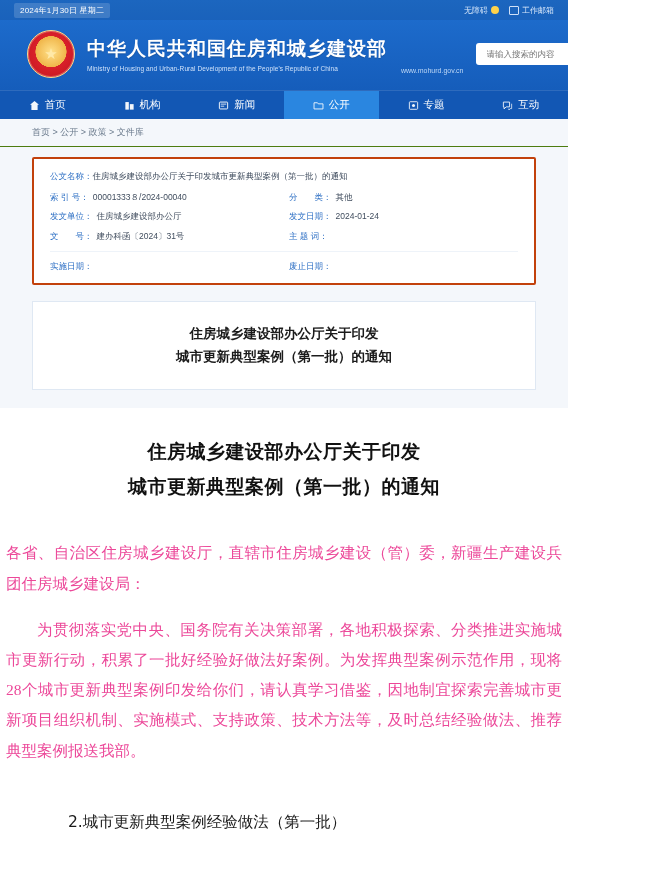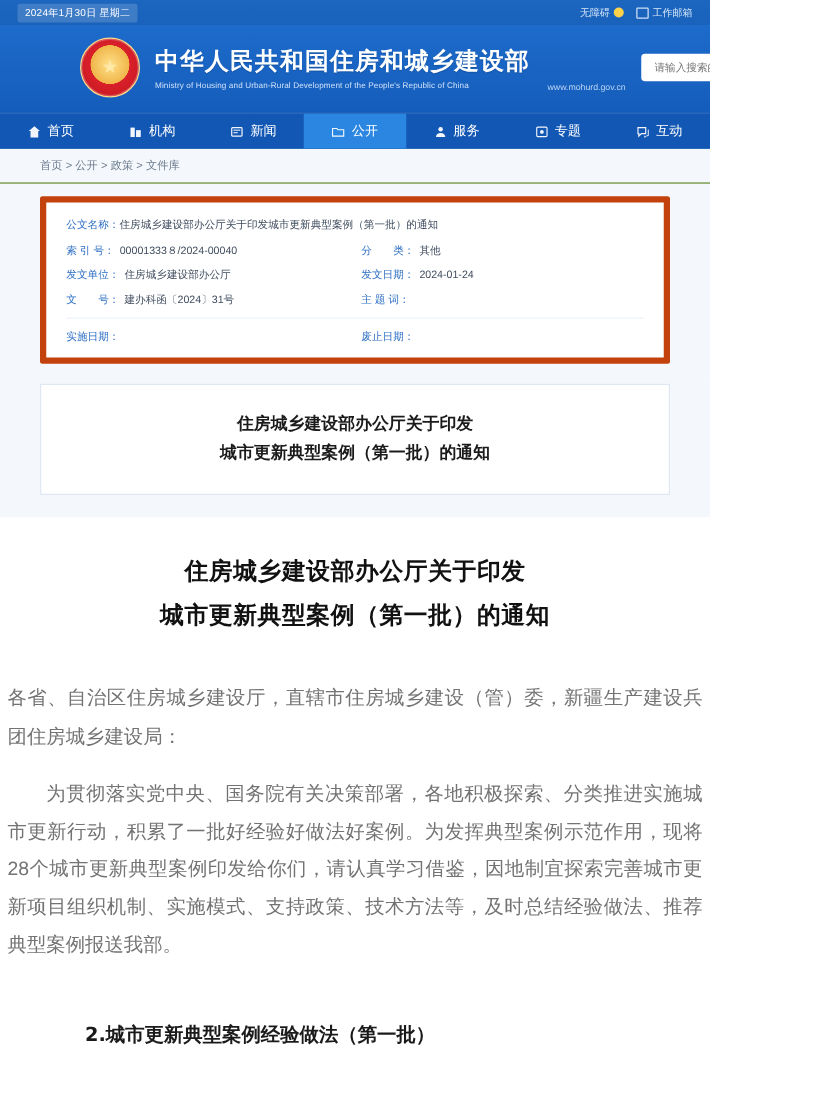--- a/index.html
+++ b/index.html
@@ -70,23 +70,22 @@
   .sq-icon {
     display: inline-block;
     width: 8px; height: 7px;
     border: 1px solid #cfe0f7;
     border-radius: 1px;
   }
 
   .brand-row {
     display: flex;
     align-items: center;
-    padding: 10px 16px 12px 16px;
+    padding: 10px 16px 12px 27px;
     gap: 12px;
-    margin-left: 48px;
   }
   .emblem {
     width: 46px; height: 46px;
     border-radius: 50%;
     background: radial-gradient(circle at 50% 45%, #ffe08a 0%, #f0b64a 45%, #d9202a 46%, #c0151e 100%);
     border: 1px solid #ffd98a;
     position: relative;
     flex: 0 0 auto;
     box-shadow: 0 0 0 1px rgba(255,255,255,.25) inset;
   }
@@ -193,21 +192,21 @@
     color: #6a7a8c;
     border-bottom: 1px solid #4d7c0f;
   }
 
   
   .meta-wrap {
     background: #f4f7fb;
     padding: 10px 32px 16px 32px;
   }
   .meta-card {
-    border: 5px solid #c2410c;
+    border: 2px solid #c2410c;
     background: #ffffff;
     border-radius: 2px;
     padding: 12px 16px 10px 16px;
   }
   .meta-title {
     font-size: 8.5px;
     color: #3a4椅;
     color: #3d4a5c;
     margin-bottom: 9px;
     line-height: 1.4;
@@ -262,35 +261,35 @@
     font-weight: bold;
     line-height: 1.85;
     color: #111;
     font-family: "DejaVu Sans", "Liberation Sans", sans-serif;
     margin: 0 0 34px 0;
     letter-spacing: .5px;
   }
   .doc p {
     font-size: 15.5px;
     line-height: 1.95;
-    color: #737373;
+    color: #ec4899;
     margin: 0 0 16px 0;
     text-align: justify;
-    font-family: Liberation Sans, sans-serif;
+    font-family: Liberation Serif, serif;
   }
   .indent2 { text-indent: 2em; }
   .att-block { margin-top: 40px; }
   .att-line {
     font-size: 15.5px;
     line-height: 2.1;
     color: #1a1a1a;
     text-indent: 2em;
     font-family: "DejaVu Sans", "Liberation Sans", sans-serif;
   }
-  .att-line.sub { text-indent: 4em; font-weight: bold; }
+  .att-line.sub { text-indent: 4em; }
 </style>
 </head>
 <body>
 
 <div class="page">
 
   <div class="site-header">
 
     <div class="topbar">
       <div class="topbar-left">
@@ -361,29 +360,20 @@
 
       <div class="nav-item active">
         <span class="nav-ico">
           <svg width="11" height="11" viewBox="0 0 16 16">
               <path d="M1.5 4h5l1.2 1.6H14.5V13h-13V4z" fill="none" stroke="#fff" stroke-width="1.3"></path>
             </svg>
         </span>
         <span>公开</span>
       </div>
 
-      <div class="nav-item">
-        <span class="nav-ico">
-          <svg width="11" height="11" viewBox="0 0 16 16">
-              <circle cx="8" cy="5" r="2.6" fill="#fff"></circle>
-              <path d="M2.6 14c0-3 2.4-4.6 5.4-4.6s5.4 1.6 5.4 4.6z" fill="#fff"></path>
-            </svg>
-        </span>
-        <span>服务</span>
-      </div>
 
       <div class="nav-item">
         <span class="nav-ico">
           <svg width="11" height="11" viewBox="0 0 16 16">
               <rect x="2" y="2.5" width="12" height="11" rx="1.2" fill="none" stroke="#fff" stroke-width="1.3"></rect>
               <circle cx="8" cy="8" r="2.2" fill="#fff"></circle>
             </svg>
         </span>
         <span>专题</span>
       </div>

